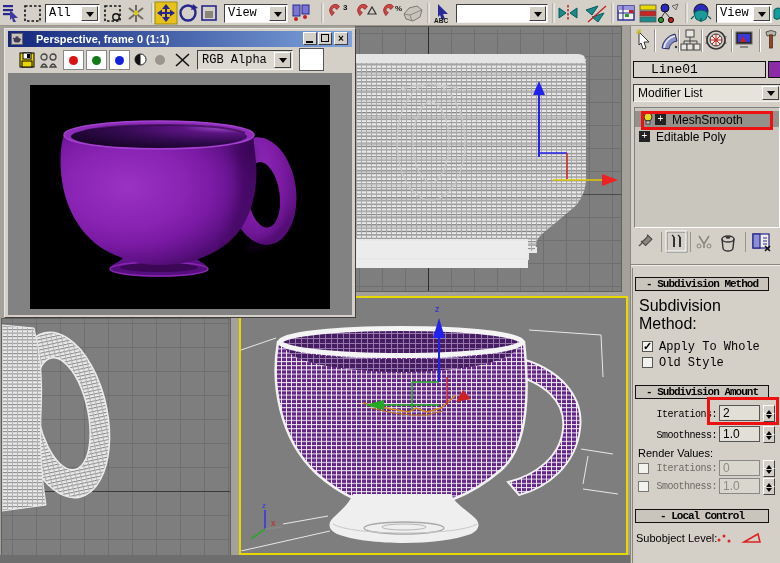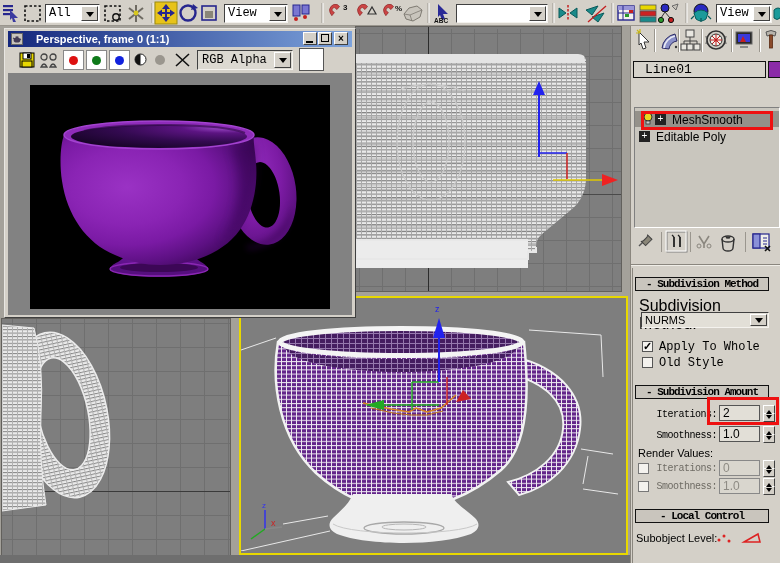--- a/index.html
+++ b/index.html
@@ -442,23 +442,26 @@
   <rect x="105" y="6" width="16" height="12" fill="#2a2a2a" stroke="#666"></rect>
   <rect x="107" y="8" width="12" height="8" fill="#3a3adc"></rect>
   <path d="M109,16 l3,-6 3,6 z" fill="#c42020"></path>
   <rect x="109" y="20" width="8" height="2" fill="#888"></rect>
 
   <path d="M135,6 q5,-3 10,0 l-1,4 q-4,-2 -8,0 z" fill="#b8b4ac" stroke="#555"></path>
   <rect x="138.5" y="9" width="3" height="13" fill="#8a4a2a" stroke="#5a2a12" stroke-width="0.8"></rect>
 </svg>
 </div>
 
-  <span class="abs mono" style="left:2px;top:35px;width:133px;height:17px;background:#d6d3cb;border:1px solid #111;box-sizing:border-box;font-size:13px;line-height:15px;padding-left:11px;">Line01</span>
+  <span class="abs mono" style="left:2px;top:35px;width:133px;height:17px;background:#d6d3cb;border:1px solid #111;box-sizing:border-box;font-size:13px;line-height:15px;padding-left:17px;">Line01</span>
   <span class="abs" style="left:137px;top:35px;width:13px;height:17px;background:#8b2ba8;border:1px solid #111;border-right:none;box-sizing:border-box;"></span>
 
+  <span class="abs combo" style="left:2px;top:58px;width:148px;height:18px;font-size:12px;line-height:16px;background:#e6e3db;">
+    <span style="margin-left:4px;">Modifier List</span><span class="ddbtn"></span>
+  </span>
 
   <div class="abs" style="left:3px;top:81px;width:144px;height:119px;background:#c9c6be;border:1px solid;border-color:#808080 #fff #fff #808080;">
     <div class="abs" style="left:0;top:3px;width:144px;height:16px;background:#94918a;"></div>
     <svg class="abs" style="left:7px;top:4px" width="13" height="14" viewBox="0 0 13 14">
       <circle cx="6" cy="5" r="4" fill="#e8d820" stroke="#333"></circle>
       <rect x="4" y="9" width="4" height="3" fill="#ccc" stroke="#333" stroke-width="0.8"></rect>
     </svg>
     <span class="abs" style="left:20px;top:6px;width:11px;height:11px;background:#222;color:#fff;font-size:10px;line-height:10px;text-align:center;">+</span>
     <span class="abs" style="left:37px;top:5px;font-size:12px;color:#000;">MeshSmooth</span>
     <div class="abs" style="left:6px;top:3px;width:132px;height:19px;border:3px solid #ee1111;box-sizing:border-box;"></div>
@@ -497,23 +500,20 @@
 </svg>
 </div>
 
   <div class="abs" style="left:0;top:238px;width:150px;height:1px;background:#8a867e;"></div>
   <div class="abs" style="left:0;top:239px;width:150px;height:1px;background:#f0eee8;"></div>
 
   <div class="abs" style="left:1px;top:242px;width:1px;height:295px;background:#8a867e;"></div>
 
   <div class="abs mono rollhead" id="ro1" style="left:4px;top:251px;width:134px;height:14px;">- Subdivision Method</div>
   <span class="abs" style="left:8px;top:271px;font-size:16px;">Subdivision Method:</span>
-  <span class="abs combo" style="left:10px;top:286px;width:128px;height:16px;font-size:11px;line-height:14px;background:#e2dfd7;">
-    <span style="margin-left:3px;">NURMS</span><span class="ddbtn"></span>
-  </span>
   <span class="abs" style="left:11px;top:315px;width:11px;height:11px;background:#f4f2ee;border:1px solid #555;box-sizing:border-box;font-size:11px;line-height:9px;font-weight:bold;text-align:center;">✓</span>
   <span class="abs mono" style="left:28px;top:314px;font-size:12px;">Apply To Whole</span>
   <span class="abs" style="left:11px;top:331px;width:11px;height:11px;background:#f4f2ee;border:1px solid #555;box-sizing:border-box;"></span>
   <span class="abs mono" style="left:28px;top:330px;font-size:12px;">Old Style</span>
 
   <div class="abs mono rollhead" id="ro2" style="left:4px;top:359px;width:134px;height:14px;">- Subdivision Amount</div>
   <span class="abs mono" style="left:24px;top:383px;width:62px;font-size:10px;text-align:right;letter-spacing:-0.5px;">Iterations:</span>
   <span class="abs" style="left:88px;top:379px;width:41px;height:16px;background:#e2dfd7;border:1px solid #555;box-sizing:border-box;font-size:12px;line-height:14px;padding-left:3px;">2</span>
   <span class="abs spin" style="left:132px;top:379px;">
         <i class="spinup"></i>

